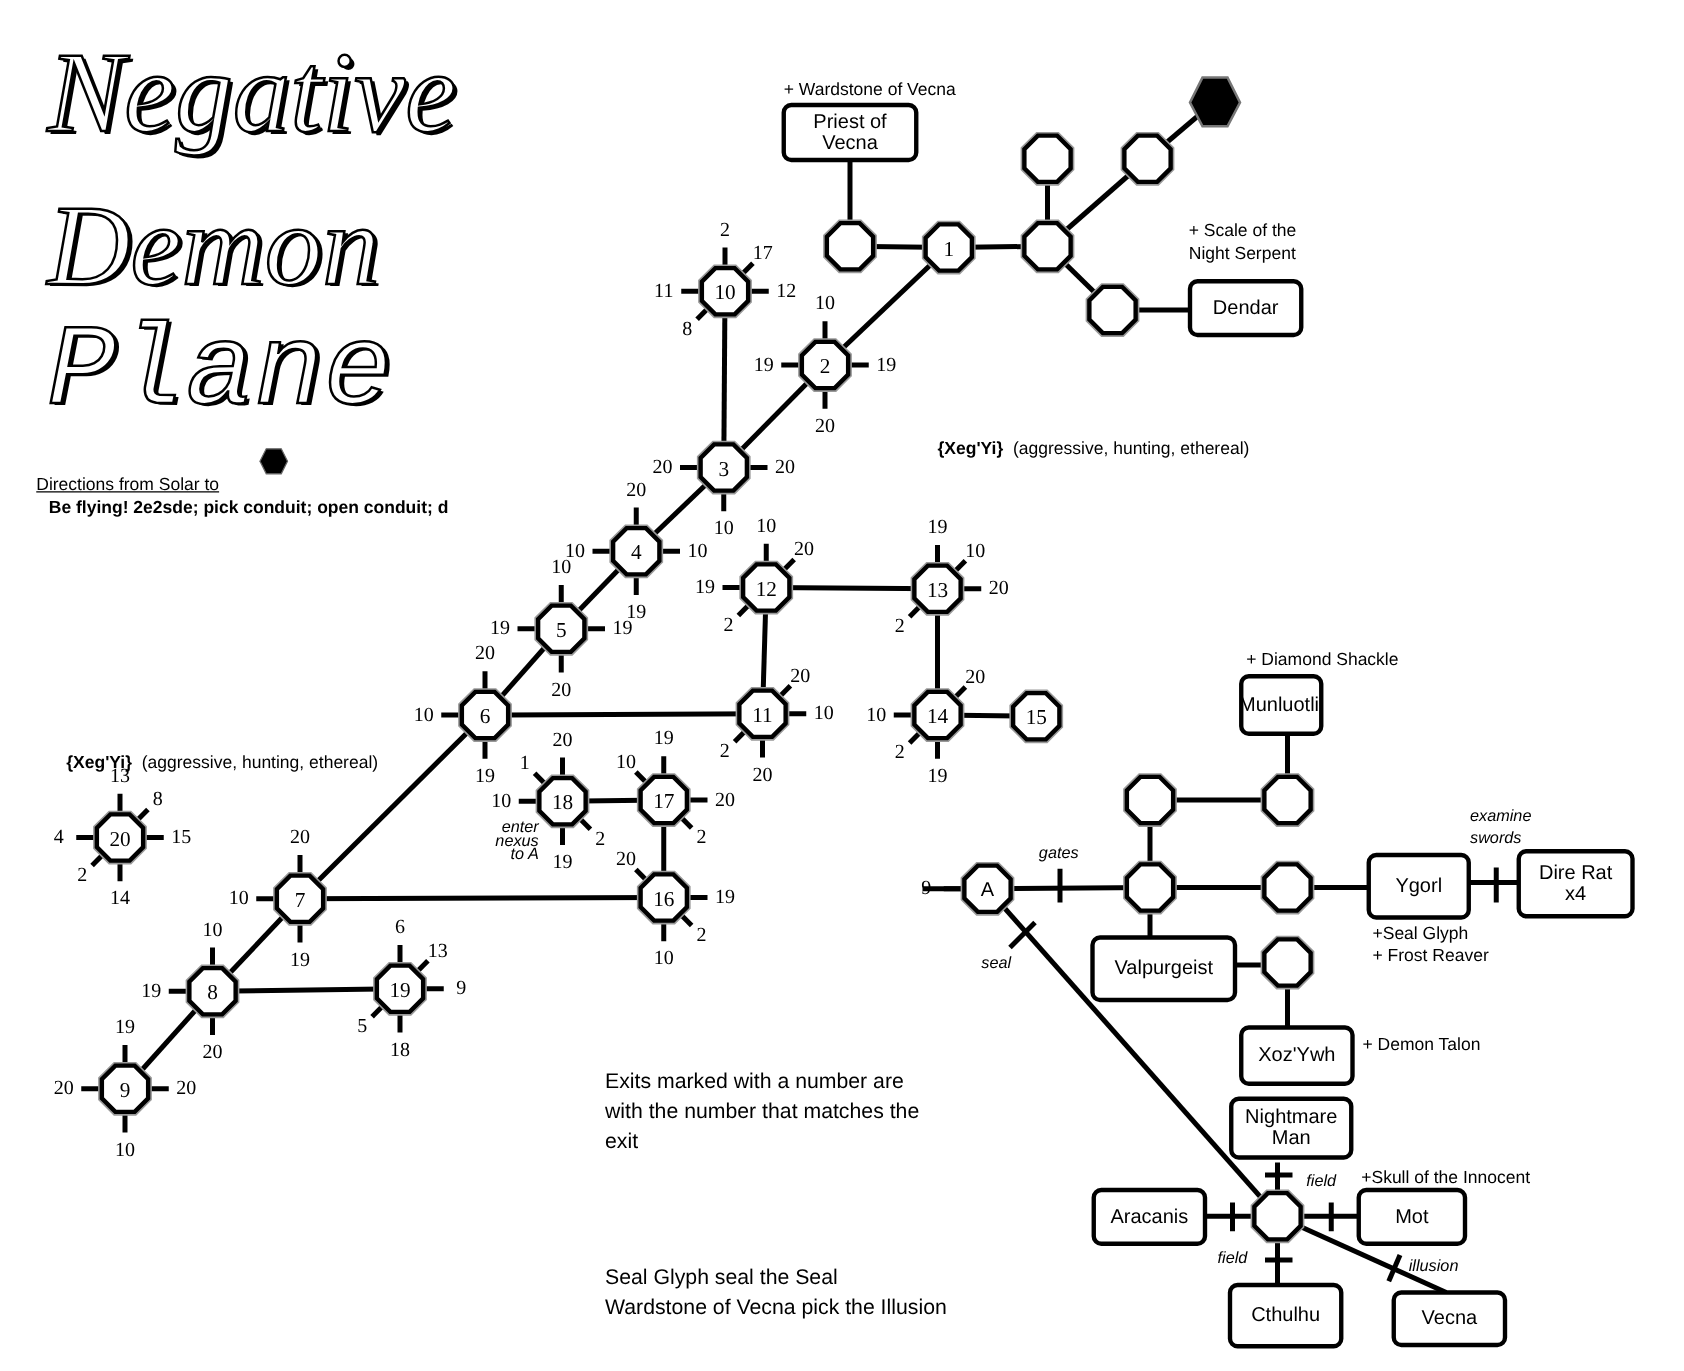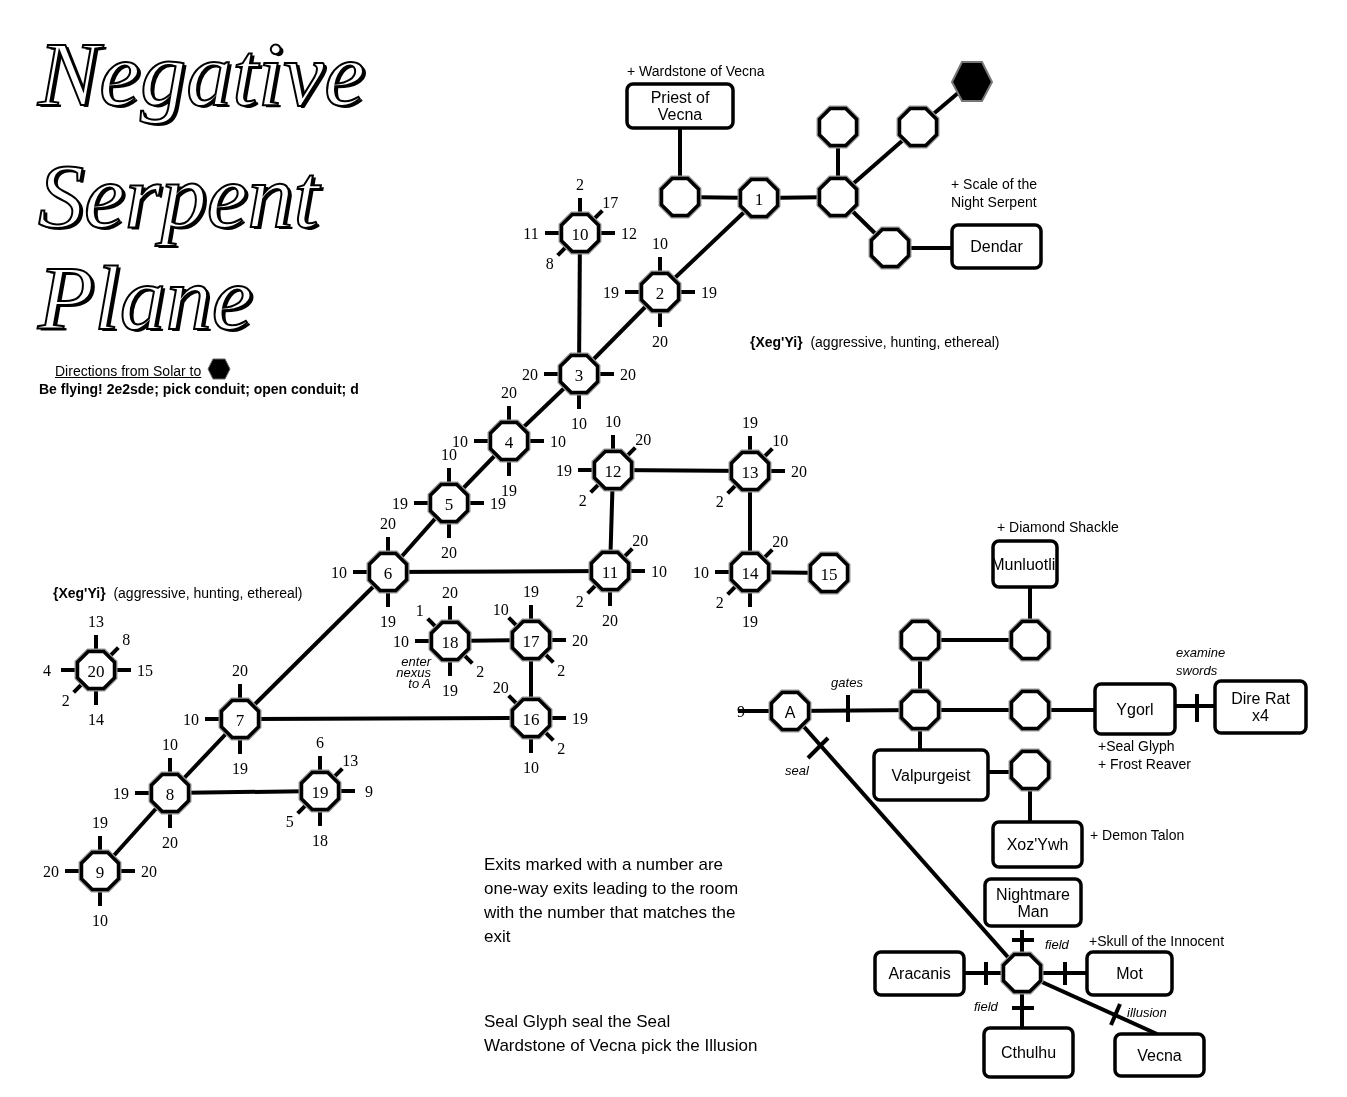--- a/index.html
+++ b/index.html
@@ -1,45 +1,44 @@
 <!DOCTYPE html>
 <html><head>
 <meta charset="utf-8">
 <style>
   html, body { margin:0; padding:0; background:#ffffff; }
   body { width:1347px; height:1097px; position:relative; overflow:hidden; font-family:"Liberation Sans", sans-serif; color:#000; }
   #map { position:absolute; left:0; top:0; }
   .title-line { position:absolute; left:38px; font-family:"Liberation Serif", serif; font-style:italic; font-size:92px; line-height:1; color:#fff;
     -webkit-text-stroke:2px #000; text-shadow:3px 2px 0 #000; white-space:nowrap; }
-  .txt { position:absolute; white-space:nowrap; font-size:14px; }
+  .txt { position:absolute; white-space:nowrap; font-size:14px;margin-top:16px; }
   .note { position:absolute; font-size:17px; line-height:24px; }
   .ital { }
   .dir-head { text-decoration:underline; }
   .exitlbl { font-family:"Liberation Serif", serif; font-size:16px; }
   .roomnum { font-family:"Liberation Serif", serif; font-size:17px; }
   .box-label { font-family:"Liberation Sans", sans-serif; font-size:16px; }
   .small-label { font-family:"Liberation Sans", sans-serif; font-size:14px; }
   .tiny-ital { font-family:"Liberation Sans", sans-serif; font-size:13px; font-style:italic; }
 </style>
 </head>
 <body>
 
 <div class="title-line" style="top:28px;text-align:right;">Negative</div>
-<div class="title-line" style="top:150px;">Serpent</div>
-<div class="title-line" style="top:252px;">Plane</div>
-
-<div class="txt dir-head" style="left:55px; top:363px;">Directions from Solar to</div>
+<div class="title-line" style="top:150px;">Demon</div>
+<div class="title-line" style="top:252px;font-family:Liberation Mono, monospace;">Plane</div>
+
+<div class="txt dir-head" style="left:29px; top:363px;">Directions from Solar to</div>
 <svg style="position:absolute; left:207px; top:358px;" width="24" height="22">
   <polygon points="6,1 18,1 23,11 18,21 6,21 1,11" fill="#000" stroke="#666" stroke-width="1"></polygon>
 </svg>
 <div class="txt" style="left:39px; top:381px;font-weight:bold;">Be flying!  2e2sde; pick conduit; open conduit; d</div>
 
 <div class="note ital" style="left:484px; top:853px;">
   <div>Exits marked with a number are</div>
-  <div>one-way exits leading to the room</div>
   <div>with the number that matches the</div>
   <div>exit</div>
 </div>
 <div class="note" style="left:484px; top:1010px;">
   <div>Seal Glyph seal the Seal</div>
   <div>Wardstone of Vecna pick the Illusion</div>
 </div>
 
 <div class="txt" style="left:750px; top:334px;">
   <b>{Xeg'Yi}</b>&nbsp;

